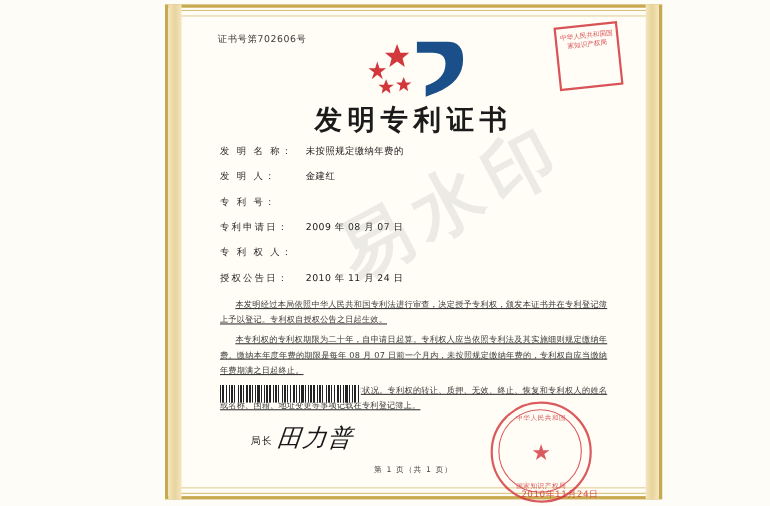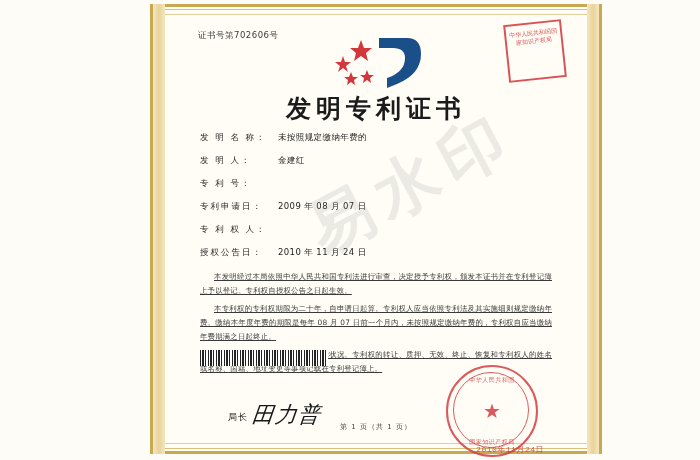--- a/index.html
+++ b/index.html
@@ -181,21 +181,21 @@
       #fff 4px, #fff 5px,
       #222 5px, #222 6px,
       #fff 6px, #fff 8px
     );
   }
 
   
   .signature-block {
     position: absolute;
     left: 60px;
-    top: 384px;
+    top: 368px;
     display: flex;
     align-items: flex-end;
     text-align: center;
   }
   .sig-label {
     font-size: 9px;
     color: #222;
     margin-right: 4px;
     margin-bottom: 2px;
     letter-spacing: 1px;
@@ -248,21 +248,20 @@
   .national-seal .seal-arc-bottom { bottom: 8px; }
 
   .seal-date {
     position: absolute;
     right: 40px;
     top: 424px;
     font-size: 8px;
     color: #d2373c;
     opacity: 0.85;
     letter-spacing: 0.5px;
-    font-family: Liberation Mono, monospace;
   }
 
   .page-footer {
     position: absolute;
     left: 0; right: 0;
     bottom: 6px;
     text-align: center;
     font-size: 7px;
     color: #444;
     letter-spacing: 1px;

